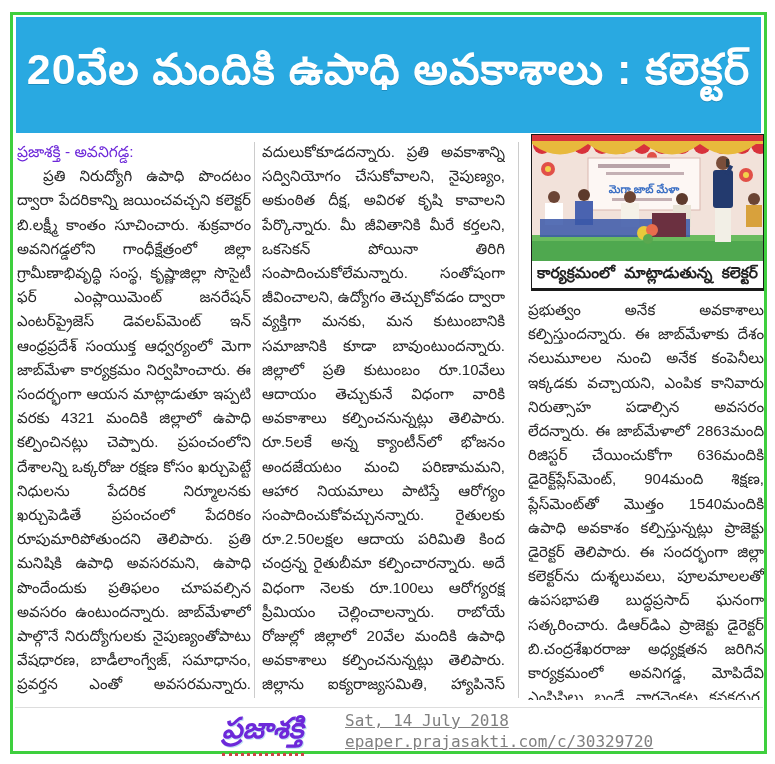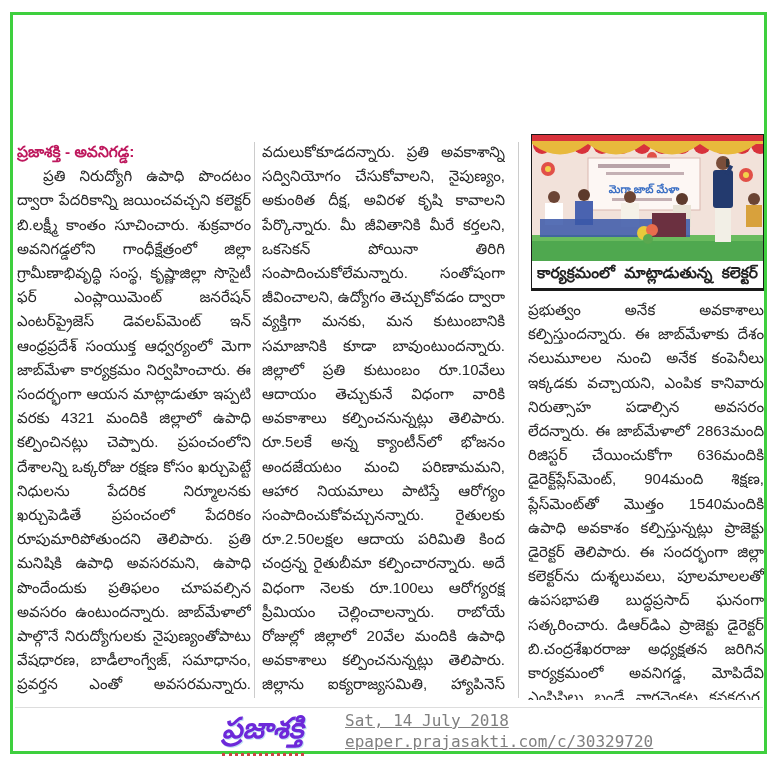--- a/index.html
+++ b/index.html
@@ -15,21 +15,21 @@
             background:#29a9e1; display:flex; align-items:center; justify-content:center; overflow:hidden; }
   .banner h1 { color:#ffffff; font-size:43px; font-weight:bold; letter-spacing:1px;
                white-space:nowrap; text-shadow:0 1px 0 rgba(0,60,90,.25); }
 
   
   .col { position:absolute; top:140px; font-size:15px; line-height:24.2px; color:#262626;
          text-align:justify; overflow:hidden; height:560px; }
   #col1 { left:17px;  width:234px; }
   #col2 { left:262px; width:243px; }
   #col3 { left:528px; width:236px; padding-top:158px; }
-  .byline { font-weight:bold; font-size:15.5px; color:#be185d;margin-top:38px; }
+  .byline { font-weight:normal; font-size:15.5px; color:#6d28d9;margin-top:38px; }
   .indent { display:inline-block; width:26px; }
 
   .vrule { position:absolute; top:142px; height:556px; width:1px; background:#cccccc; }
   #vrule1 { left:254px; } #vrule2 { left:518px; }
 
   
   .photo-block { position:absolute; left:531px; top:134px; width:233px;
                  border:1px solid #1a1a1a; border-bottom:3px solid #1a1a1a; background:#ffffff; }
   .photo-block svg { display:block; width:231px; height:126px; }
   .photo-caption { text-align:center; font-size:15.5px; font-weight:bold; color:#222;
@@ -42,20 +42,23 @@
           color:#6d28d9; text-shadow:1px 1px 0 #bfe0f2; border-bottom:3px dotted #cc4444; padding-bottom:1px; }
   .stamp { position:absolute; left:345px; top:0; font-family:"DejaVu Sans Mono", monospace;
            font-size:16px; line-height:21px; color:#808080; white-space:pre;text-decoration:underline; }
 </style>
 </head>
 <body>
 
 <div id="page">
   <div class="frame"></div>
 
+  <div class="banner">
+    <h1>20వేల మందికి ఉపాధి అవకాశాలు : కలెక్టర్</h1>
+  </div>
 
   <div class="vrule" id="vrule1"></div>
   <div class="vrule" id="vrule2"></div>
 
   <div class="col" id="col1">
     <span class="byline">ప్రజాశక్తి - అవనిగడ్డ:</span><br>
     <span class="indent"></span><span>ప్రతి నిరుద్యోగి ఉపాధి పొందటం ద్వారా పేదరికాన్ని జయించవచ్చని కలెక్టర్ బి.లక్ష్మీ కాంతం సూచించారు. శుక్రవారం అవనిగడ్డలోని గాంధీక్షేత్రంలో జిల్లా గ్రామీణాభివృద్ధి సంస్థ, కృష్ణాజిల్లా సొసైటీ ఫర్ ఎంప్లాయిమెంట్ జనరేషన్ ఎంటర్‌ప్రైజెస్ డెవలప్‌మెంట్ ఇన్ ఆంధ్రప్రదేశ్ సంయుక్త ఆధ్వర్యంలో మెగా జాబ్‌మేళా కార్యక్రమం నిర్వహించారు. ఈ సందర్భంగా ఆయన మాట్లాడుతూ ఇప్పటి వరకు 4321 మందికి జిల్లాలో ఉపాధి కల్పించినట్లు చెప్పారు. ప్రపంచంలోని దేశాలన్ని ఒక్కరోజు రక్షణ కోసం ఖర్చుపెట్టే నిధులను పేదరిక నిర్మూలనకు ఖర్చుపెడితే ప్రపంచంలో పేదరికం రూపుమారిపోతుందని తెలిపారు. ప్రతి మనిషికి ఉపాధి అవసరమని, ఉపాధి పొందేందుకు ప్రతిఫలం చూపవల్సిన అవసరం ఉంటుందన్నారు. జాబ్‌మేళాలో పాల్గొనే నిరుద్యోగులకు నైపుణ్యంతోపాటు వేషధారణ, బాడీలాంగ్వేజ్, సమాధానం, ప్రవర్తన ఎంతో అవసరమన్నారు. వీటితోపాటు కమ్యూనికేషన్ స్కిల్స్‌కూడా అవసరమని, భాషలో పట్టు సాధించాలన్నారు. ఎదుటి మనిషిలో ఆలోచన రేకెత్తించే విధంగా భాష ఉండాలన్నారు. ఉద్యోగానికి విద్య ఒక్కటే చాలదని, దానికి ప్రతిభ కూడా అవసరమన్నారు. విద్య అన్నిటికీ మూలమని, నడత, సంస్కృతి ప్రతి వ్యక్తికి ఉండాలన్నారు. లక్ష్యం, కోరిక ఉంటేనే ఏదైనా సాధ్యమవుతుందని, వచ్చిన ఏ చిన్న ఉద్యోగాన్ని</span>
   </div>
 
   <div class="col" id="col2">

